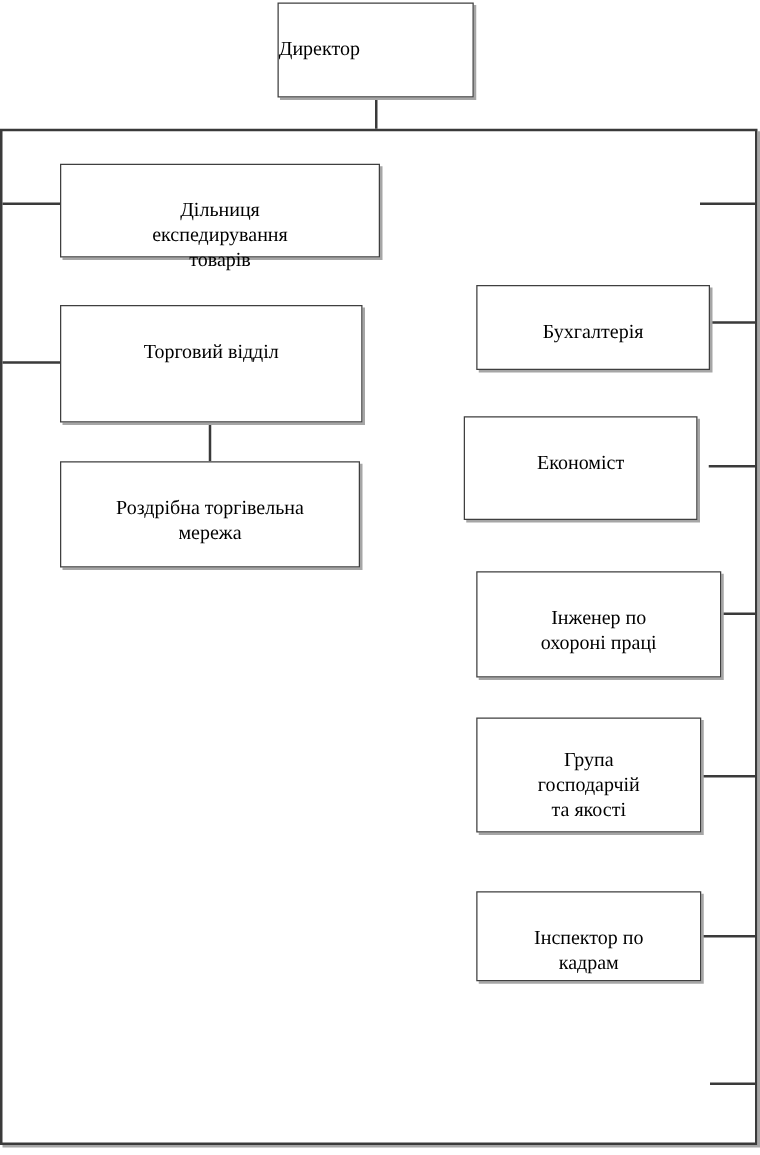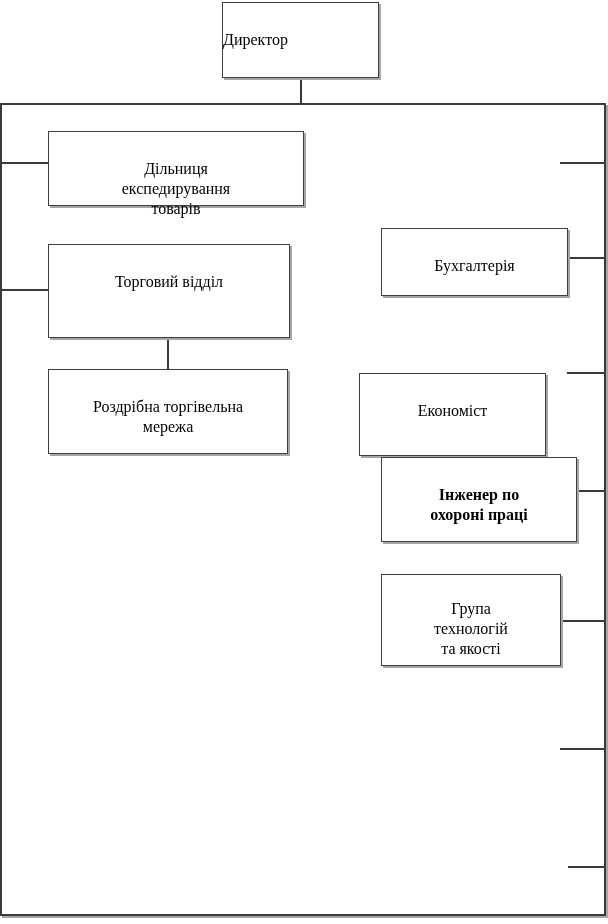--- a/index.html
+++ b/index.html
@@ -76,31 +76,35 @@
     <span>Торговий відділ</span>
   </div>
 
   <div class="line h" style="left:2px; top:162px; width:46px;"></div>
   <div class="line h" style="left:2px; top:289px; width:46px;"></div>
   <div class="line v" style="left:167px; top:338px; height:31px;"></div>
 
   <div class="org-box top-align" style="left:381px; top:228px; width:187px; height:68px;">
     <span>Бухгалтерія</span>
   </div>
-  <div class="org-box top-align" style="left:359px; top:333px; width:187px; height:83px;margin-top:40px;">
+  <div class="org-box top-align" style="left:371px; top:333px; width:187px; height:83px;">
     <span>Економіст</span>
   </div>
-  <div class="org-box top-align" style="left:381px; top:457px; width:196px; height:85px;font-weight:bold;">
+  <div class="org-box top-align" style="left:381px; top:457px; width:196px; height:85px;">
     <span>Інженер по
 охороні праці</span>
   </div>
   <div class="org-box top-align" style="left:381px; top:574px; width:180px; height:92px; padding-top:4px;">
     <span>Група
-технологій
+господарчій
 та якості</span>
+  </div>
+  <div class="org-box top-align" style="left:381px; top:713px; width:180px; height:72px;">
+    <span>Інспектор по
+кадрам</span>
   </div>
 
   <div class="line h" style="left:560px; top:162px; width:45px;"></div>
   <div class="line h" style="left:567px; top:257px; width:38px;"></div>
   <div class="line h" style="left:567px; top:372px; width:38px;"></div>
   <div class="line h" style="left:576px; top:490px; width:29px;"></div>
   <div class="line h" style="left:560px; top:620px; width:45px;"></div>
   <div class="line h" style="left:560px; top:748px; width:45px;"></div>
   <div class="line h" style="left:568px; top:866px; width:37px;"></div>
 

